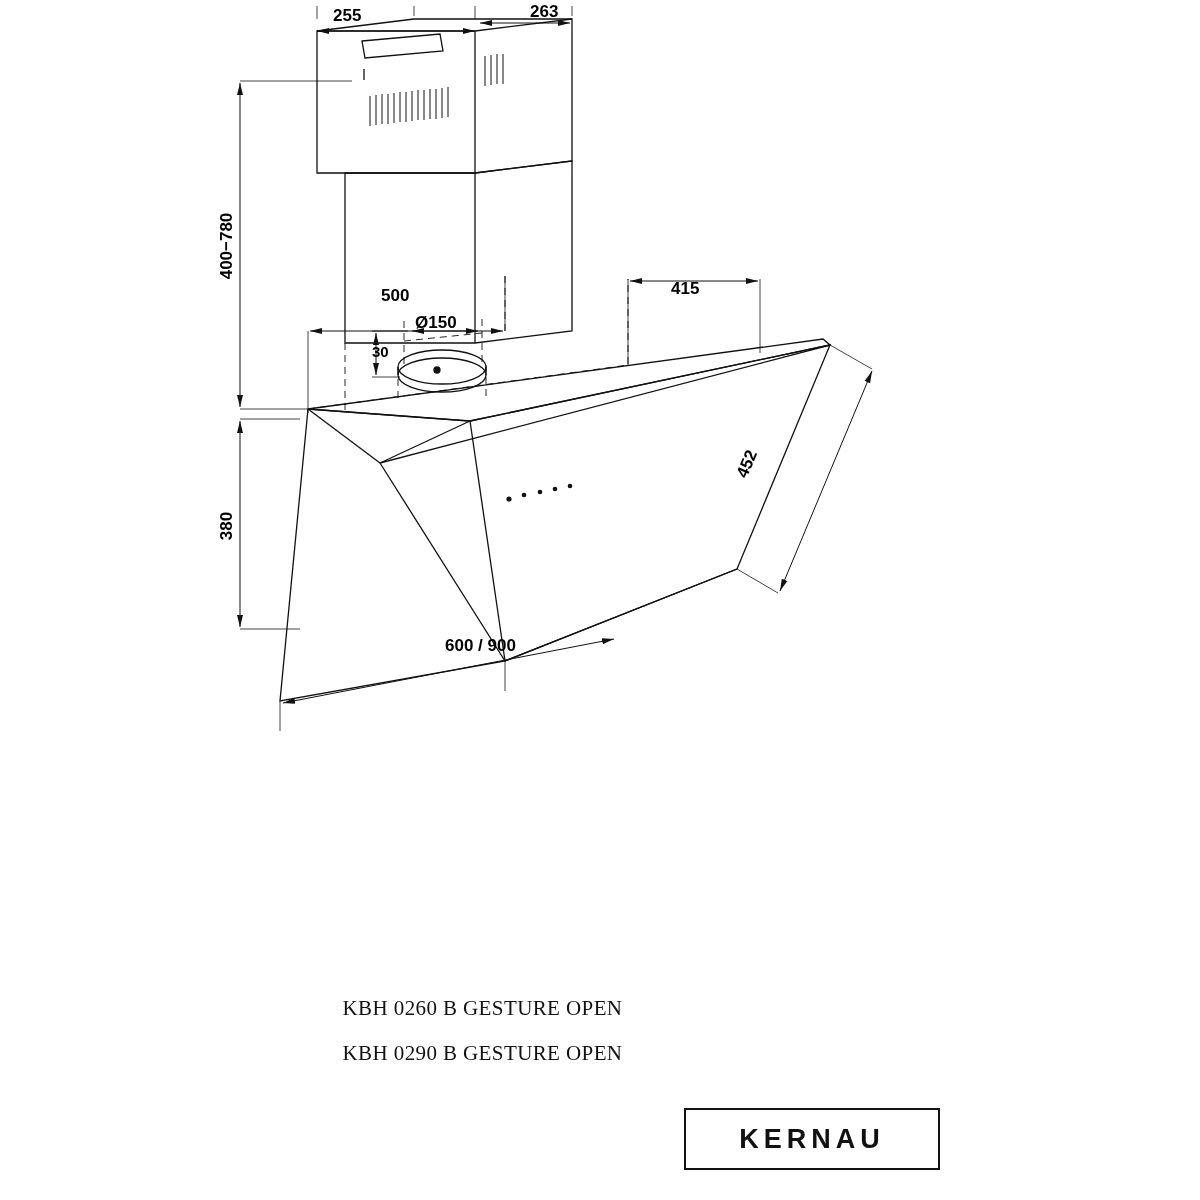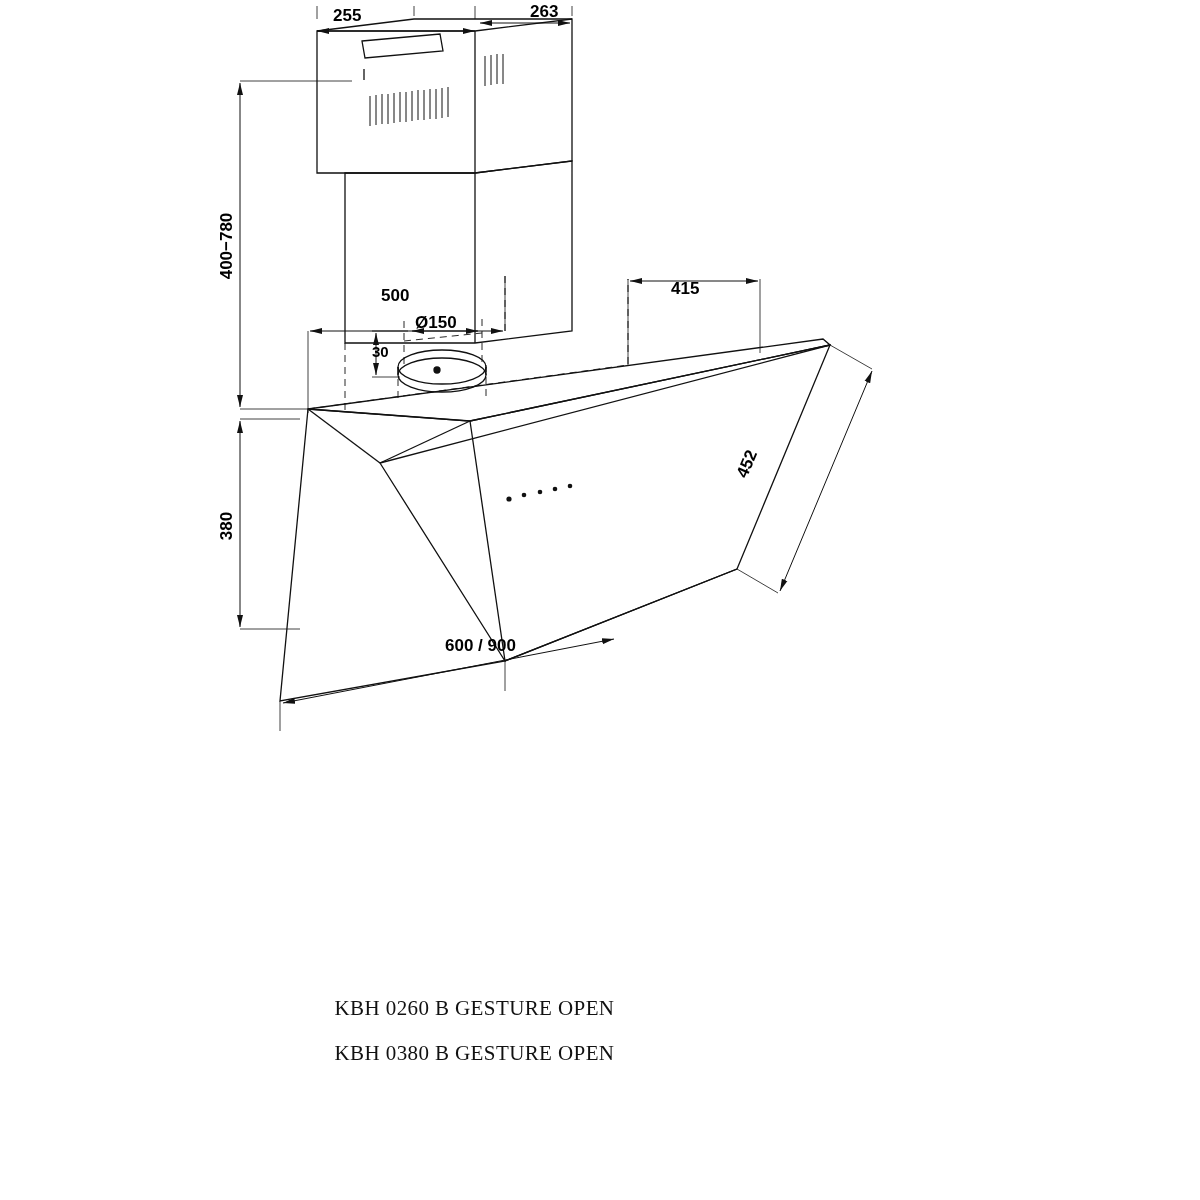--- a/index.html
+++ b/index.html
@@ -38,20 +38,21 @@
   }
   .model-line {
     position: absolute;
     left: 0;
     width: 949px;
     text-align: center;
     font-family: "Liberation Serif", serif;
     font-size: 21px;
     letter-spacing: 0.4px;
     color: #111;
+    padding-left: 8px;
   }
   #model-1 { top: 995px; }
   #model-2 { top: 1040px; }
   #brand-box {
     position: absolute;
     left: 684px;
     top: 1107px;
     width: 256px;
     height: 62px;
     border: 2px solid #111;
@@ -198,16 +199,19 @@
     <text class="dim-label" x="232" y="525" transform="rotate(-90 232 525)" text-anchor="middle">380</text>
     <text class="dim-label" x="381" y="300">500</text>
     <text class="dim-label" x="671" y="293">415</text>
     <text class="dim-label small" x="372" y="356">30</text>
     <text class="dim-label" x="415" y="327">Ø150</text>
     <text class="dim-label" x="752" y="465" transform="rotate(-67 752 465)" text-anchor="middle">452</text>
     <text class="dim-label" x="445" y="650">600 / 900</text>
   </svg>
 
   <div class="model-line" id="model-1">KBH 0260 B GESTURE OPEN</div>
-  <div class="model-line" id="model-2">KBH 0380 B GESTURE OPEN</div>
-
+  <div class="model-line" id="model-2">KBH 0290 B GESTURE OPEN</div>
+
+  <div id="brand-box">
+    <div id="brand-text">KERNAU</div>
+  </div>
 
 </div>
 
 </body></html>

